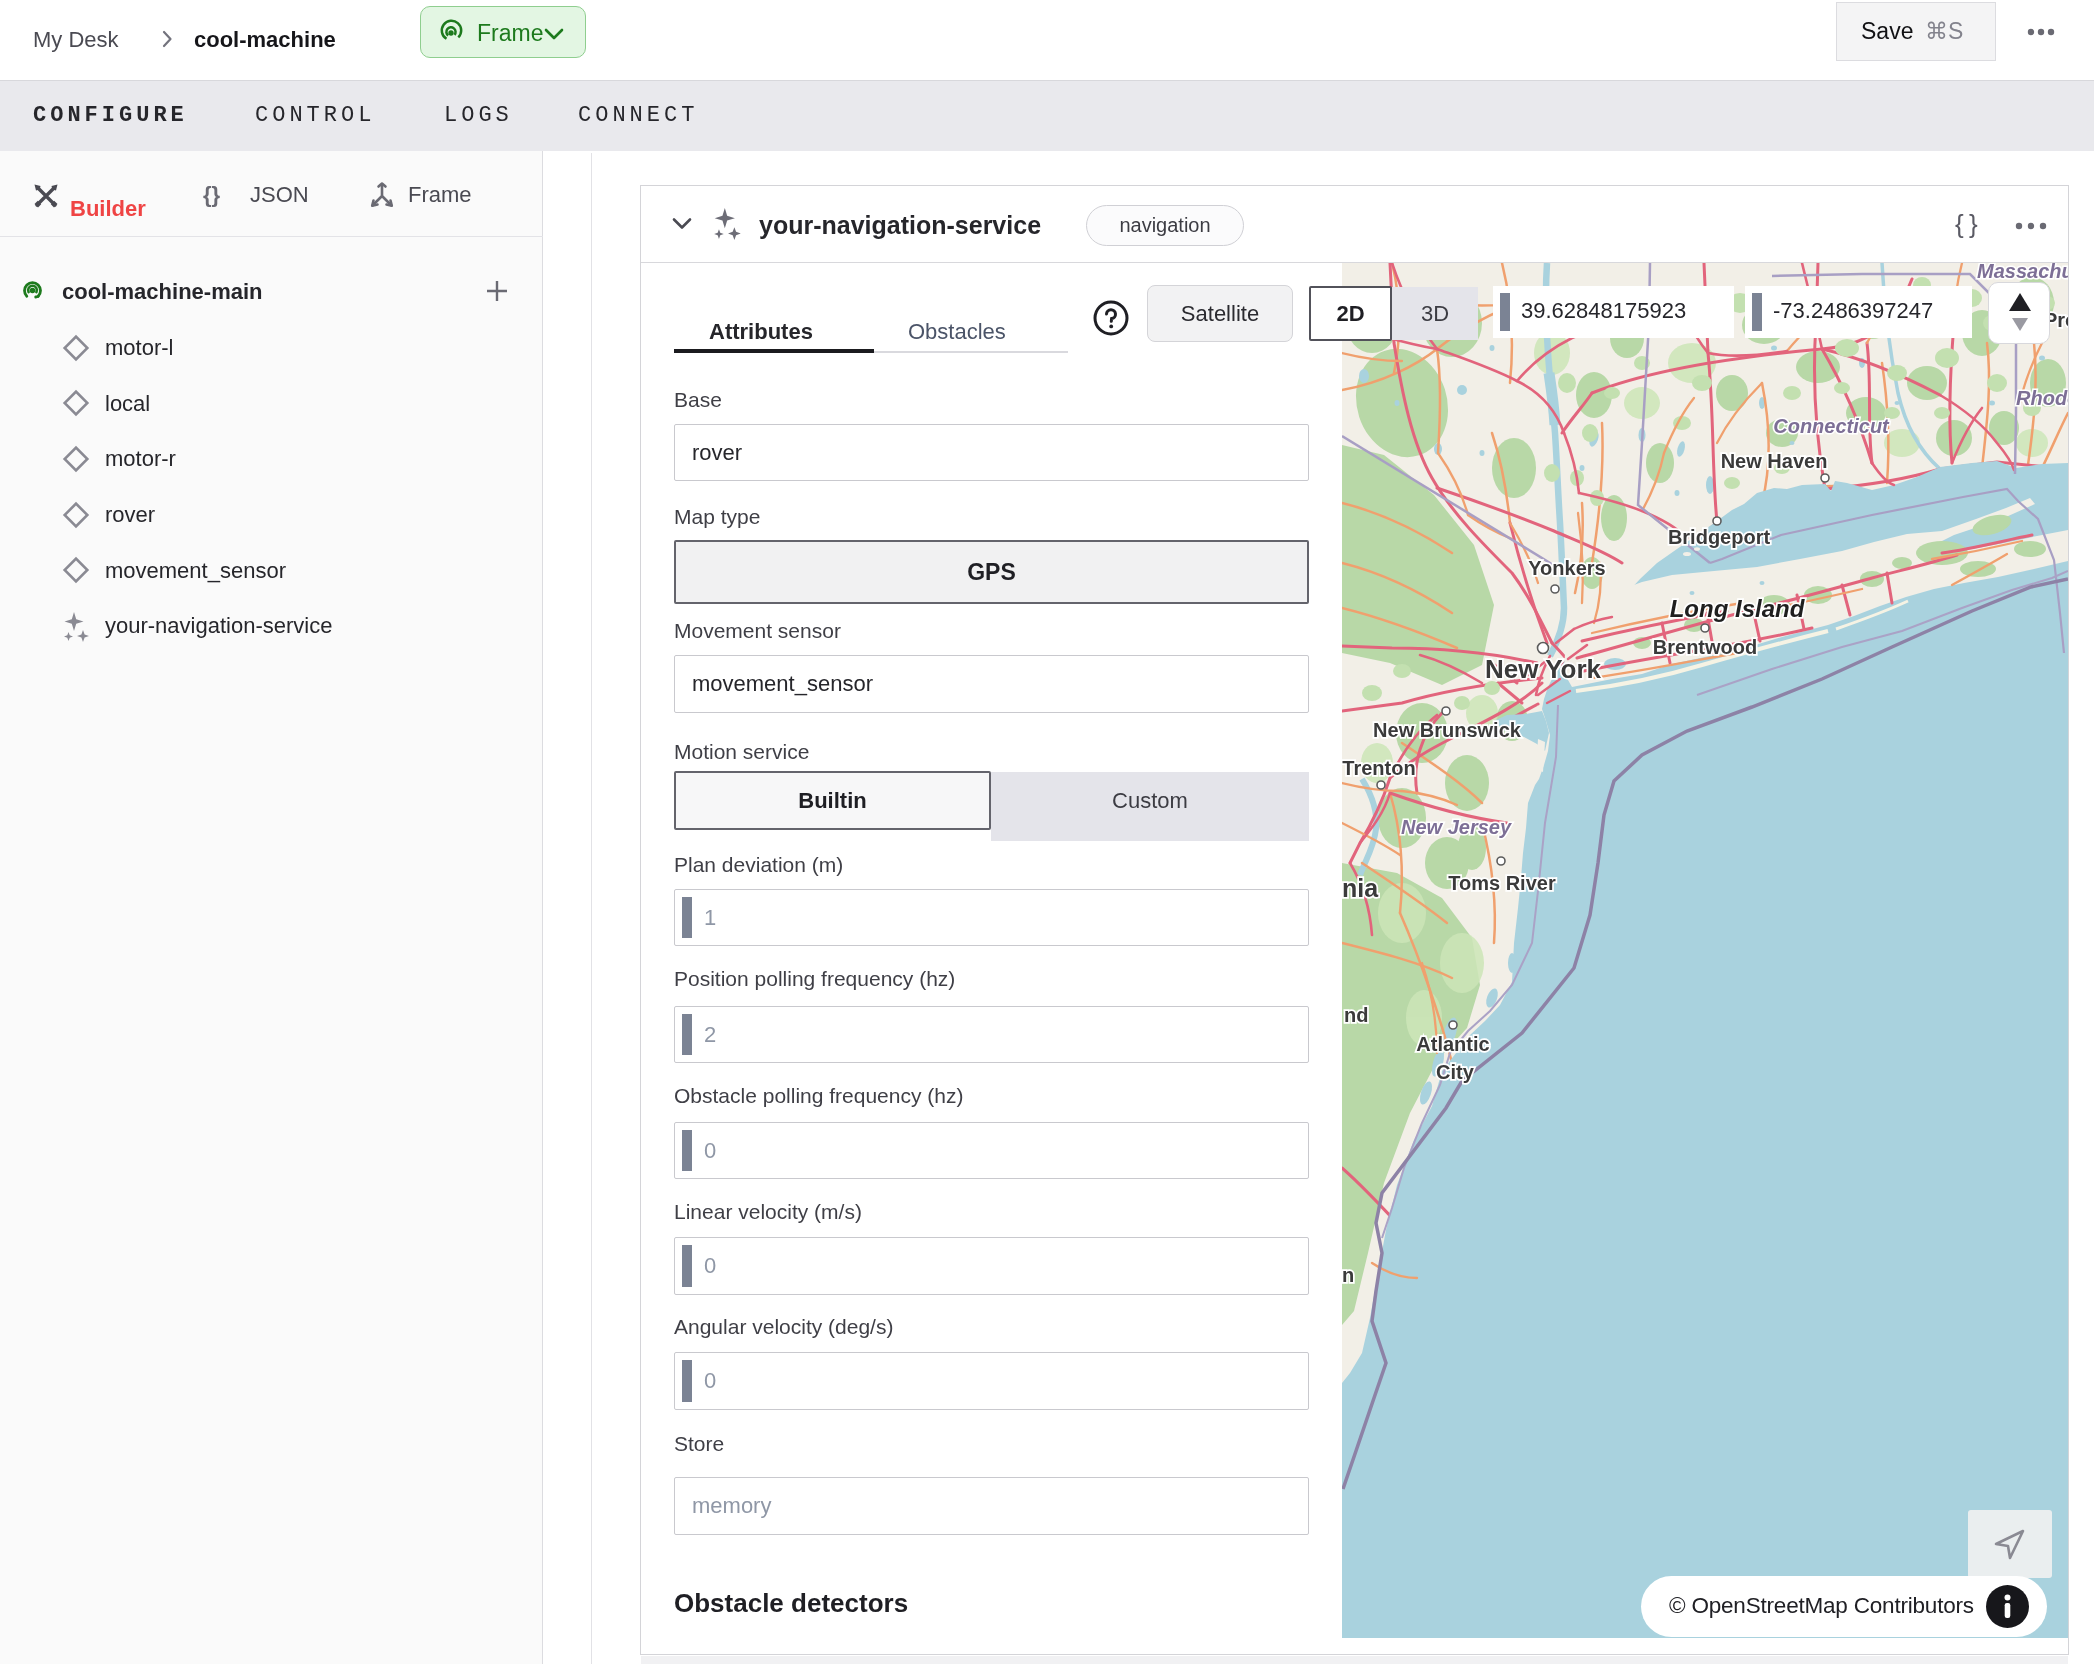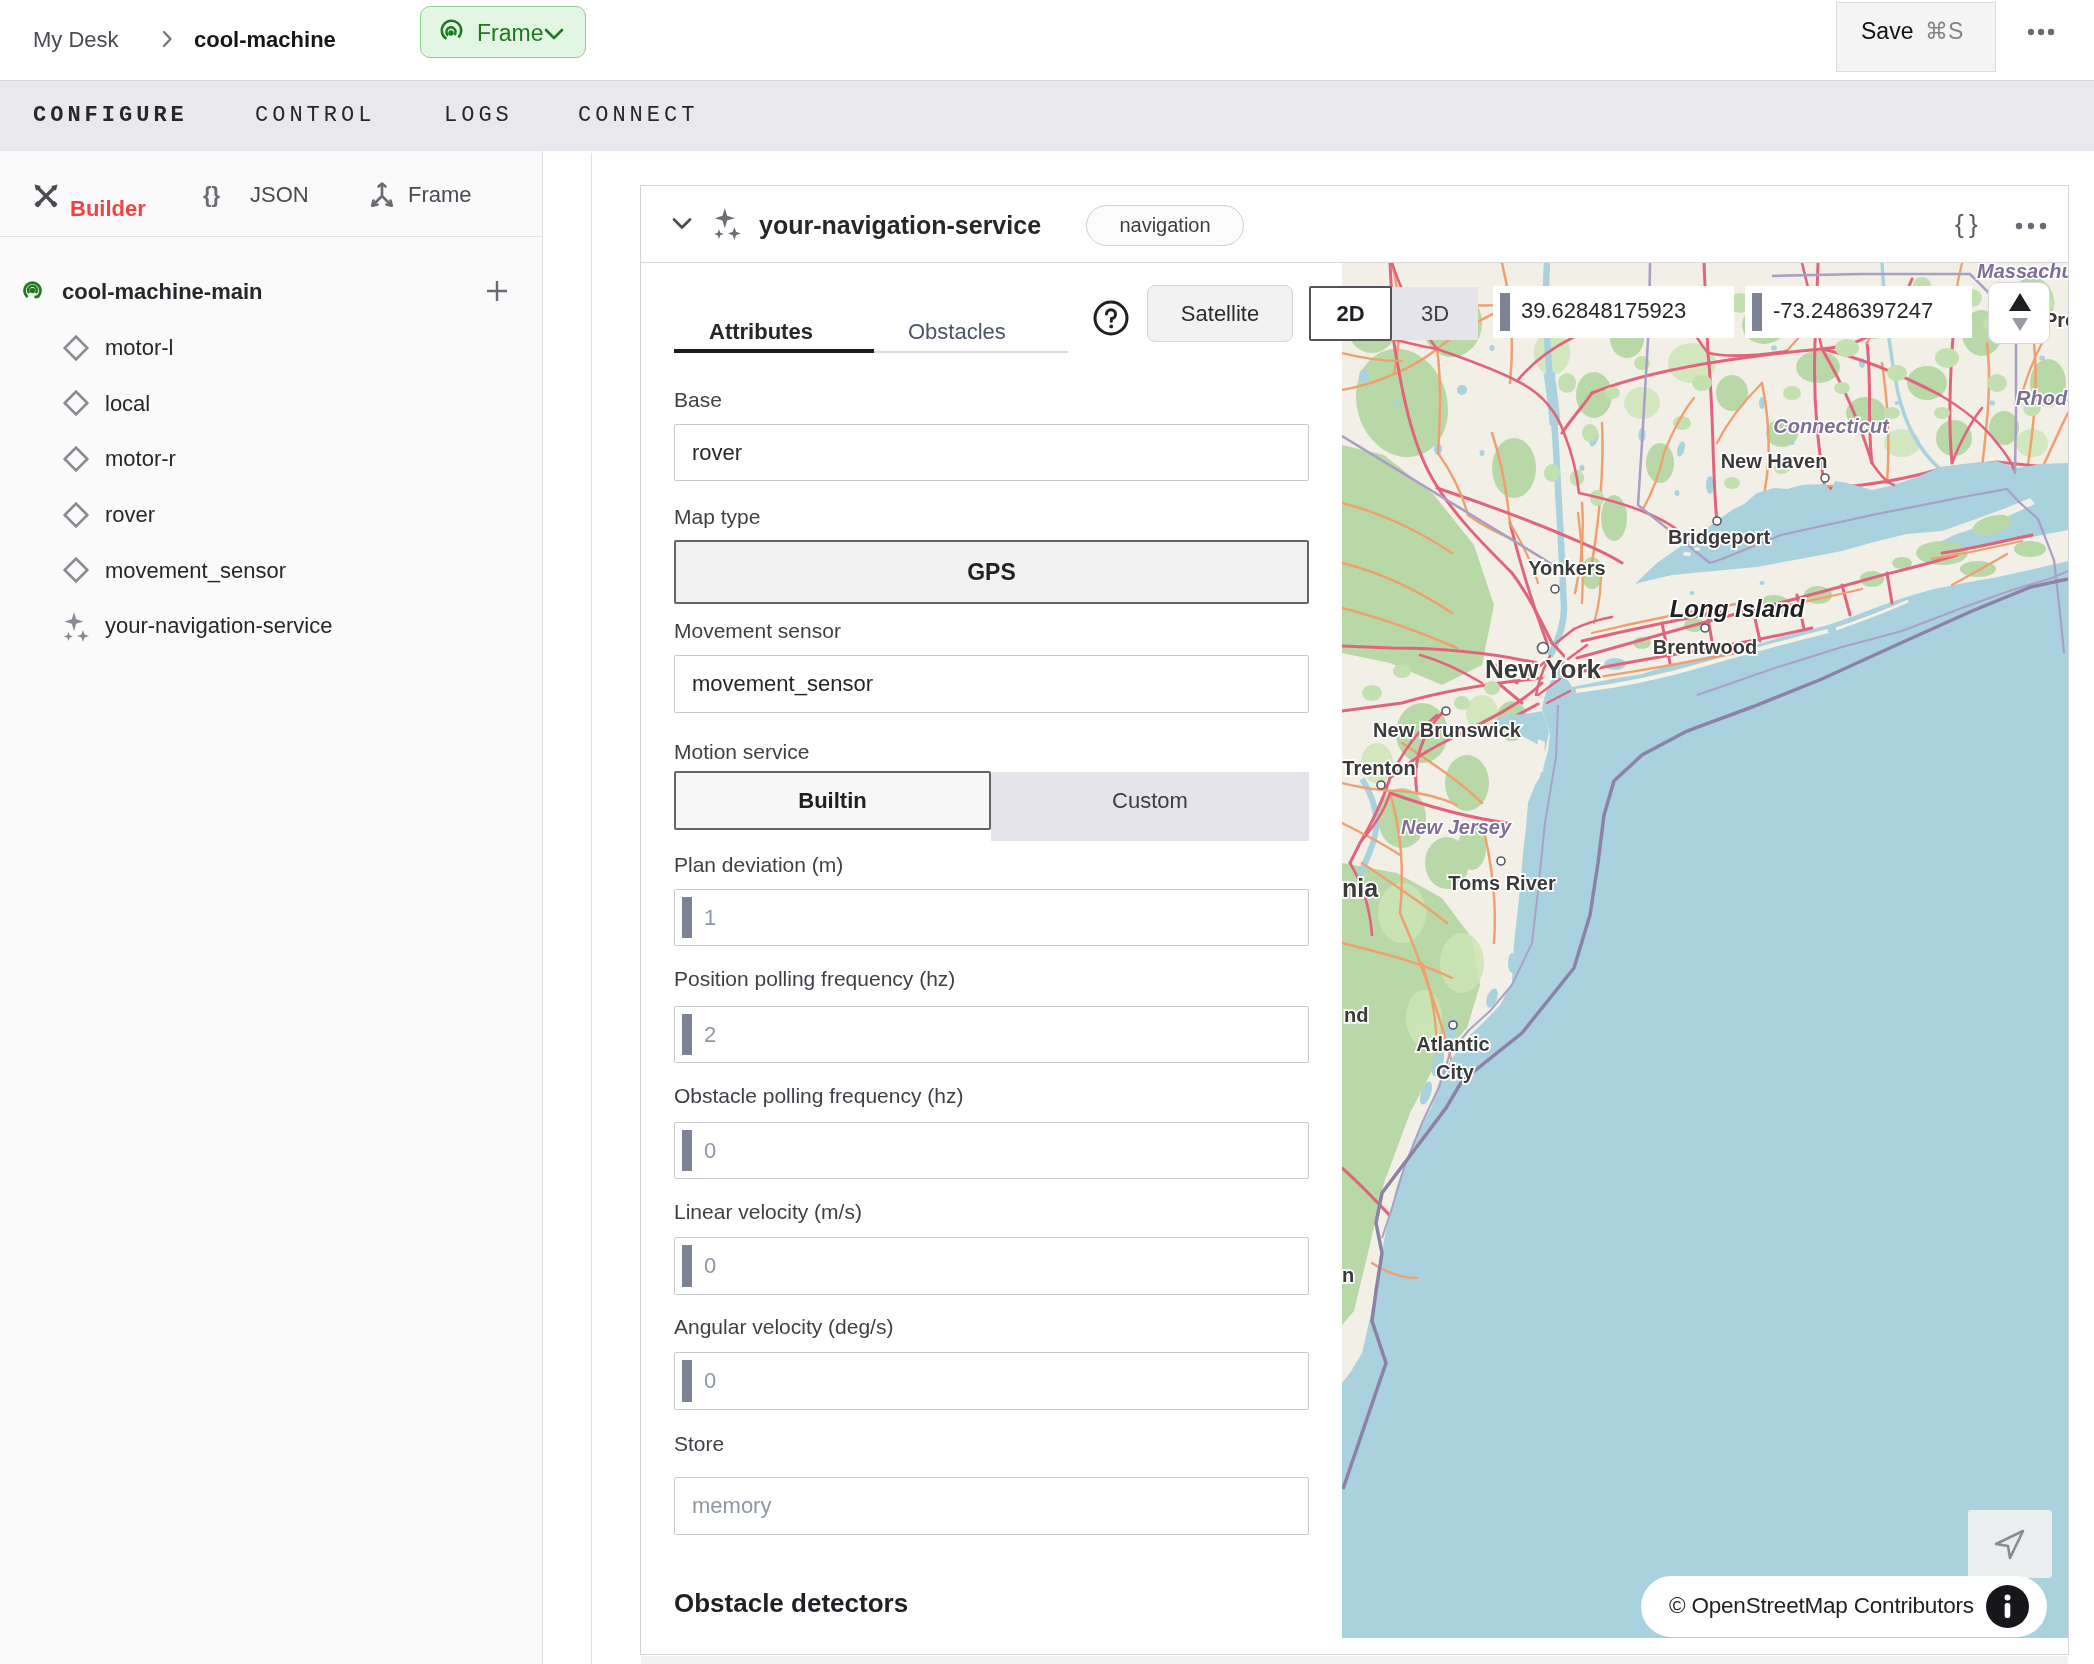--- a/index.html
+++ b/index.html
@@ -5,21 +5,21 @@
 * { margin:0; padding:0; box-sizing:border-box; }
 html,body { width:2094px; height:1664px; background:#fff; font-family:"Liberation Sans",sans-serif; overflow:hidden; position:relative; }
 .abs { position:absolute; }
 
 
 #topbar { left:0; top:0; width:2094px; height:80px; background:#fff; }
 .crumb { top:27px; font-size:22px; color:#4a4a52; }
 .crumb-b { font-weight:bold; color:#16161a; }
 #livebtn { left:420px; top:6px; width:166px; height:52px; border:1px solid #8fce8f; border-radius:10px; background:#e3f6e3; }
 #livebtn .lbl { position:absolute; left:56px; top:13px; font-size:23px; color:#1d7a1d; }
-#savebtn { left:1836px; top:2px; width:160px; height:70px; background:#f4f4f5; border:1px solid #dcdce0; }
+#savebtn { left:1836px; top:2px; width:160px; height:59px; background:#f4f4f5; border:1px solid #dcdce0; }
 #savebtn .s1 { position:absolute; left:24px; top:15px; font-size:23px; color:#111114; }
 #savebtn .s2 { position:absolute; left:88px; top:15px; font-size:23px; color:#83838d; }
 
 
 #tabbar { left:0; top:80px; width:2094px; height:71px; background:#e9e9ed; border-top:1px solid #d8d8dc; font-family:"Liberation Mono",monospace; }
 #tabbar span { position:absolute; top:22px; font-size:22px; letter-spacing:4px; color:#26262b; }
 
 
 #sidebar { left:0; top:151px; width:543px; height:1513px; background:#fafafa; border-right:1px solid #dcdce0; }
 #sbtabs { left:0; top:0; width:2094px; height:1664px; pointer-events:none; }

